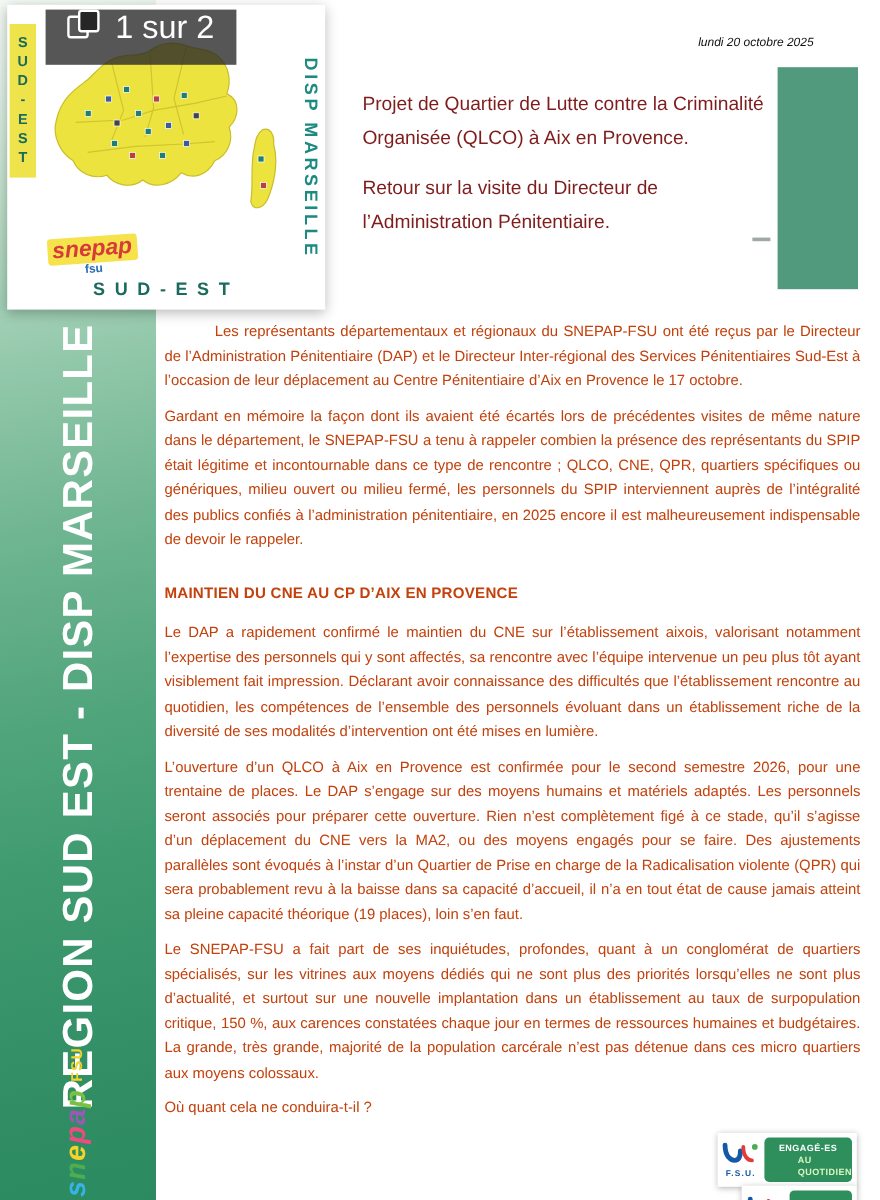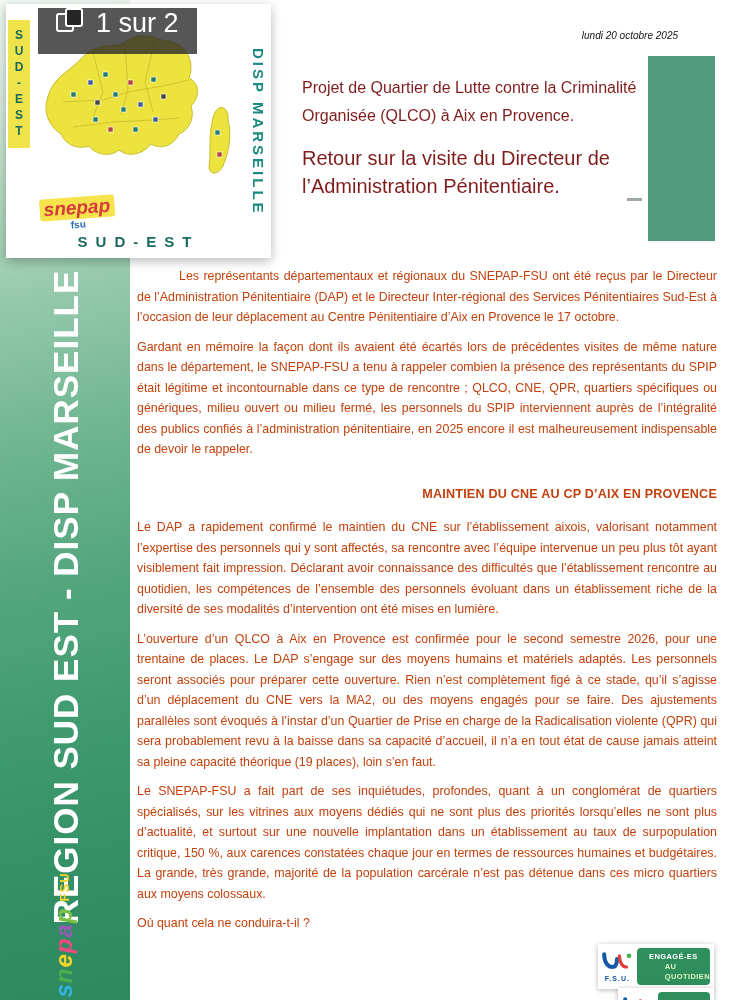--- a/index.html
+++ b/index.html
@@ -40,30 +40,30 @@
   .pages-icon{position:relative;width:28px;height:24px;flex:none;}
   .pages-icon::before{content:"";position:absolute;left:0;top:5px;width:14px;height:15px;
     border:2px solid #fff;border-radius:3px;}
   .pages-icon::after{content:"";position:absolute;left:9px;top:0;width:14px;height:15px;
     border:2px solid #fff;border-radius:3px;background:rgba(38,38,38,1);}
 
   
   .date{position:absolute;right:55px;top:30px;font-size:10px;font-style:italic;color:#111;text-align:right;}
   .title-block{position:absolute;left:290px;top:74px;width:338px;font-weight:normal;color:#7f1d1d;margin-left:12px;}
   .doc-title{font-size:16px;line-height:28px;margin:0 0 14px 0;}
-  .doc-subtitle{font-size:20px;line-height:28px;margin:0;}
+  .doc-subtitle{font-size:16px;line-height:28px;margin:0;}
   .accent-block{position:absolute;left:648px;top:56px;width:67px;height:185px;background:#519a7e;}
   .accent-dash{position:absolute;left:627px;top:198px;width:15px;height:3px;background:#9fa8a2;}
 
   
   .doc-body{position:absolute;left:137px;top:266px;width:580px;font-size:12.4px;line-height:20.5px;
     text-align:justify;color:#c2410c;}
   .doc-body p{margin:0 0 9px 0;}
   .doc-body p.indent{text-indent:42px;}
-  .doc-body h3{font-size:12.6px;letter-spacing:0.2px;margin:24px 0 13px 0;text-align:right;}
+  .doc-body h3{font-size:12.6px;letter-spacing:0.2px;margin:24px 0 13px 0;text-align:left;}
 
   
   .fsu-card{position:absolute;left:598px;top:944px;width:116px;height:45px;background:#ffffff;
     box-shadow:0 1px 5px rgba(0,0,0,0.3);display:flex;align-items:stretch;z-index:3;}
   .fsu-logo{width:40px;display:flex;flex-direction:column;align-items:center;justify-content:center;}
   .fsu-logo svg{width:34px;height:24px;}
   .fsu-label{font-size:7px;font-weight:bold;color:#1558a7;letter-spacing:1px;}
   .fsu-badge{flex:1;margin:4px 4px 4px 0;border-radius:4px;background:#2e8f5c;color:#ffffff;
     display:flex;flex-direction:column;align-items:center;justify-content:center;
     font-size:7.5px;font-weight:bold;letter-spacing:0.4px;line-height:10px;}

